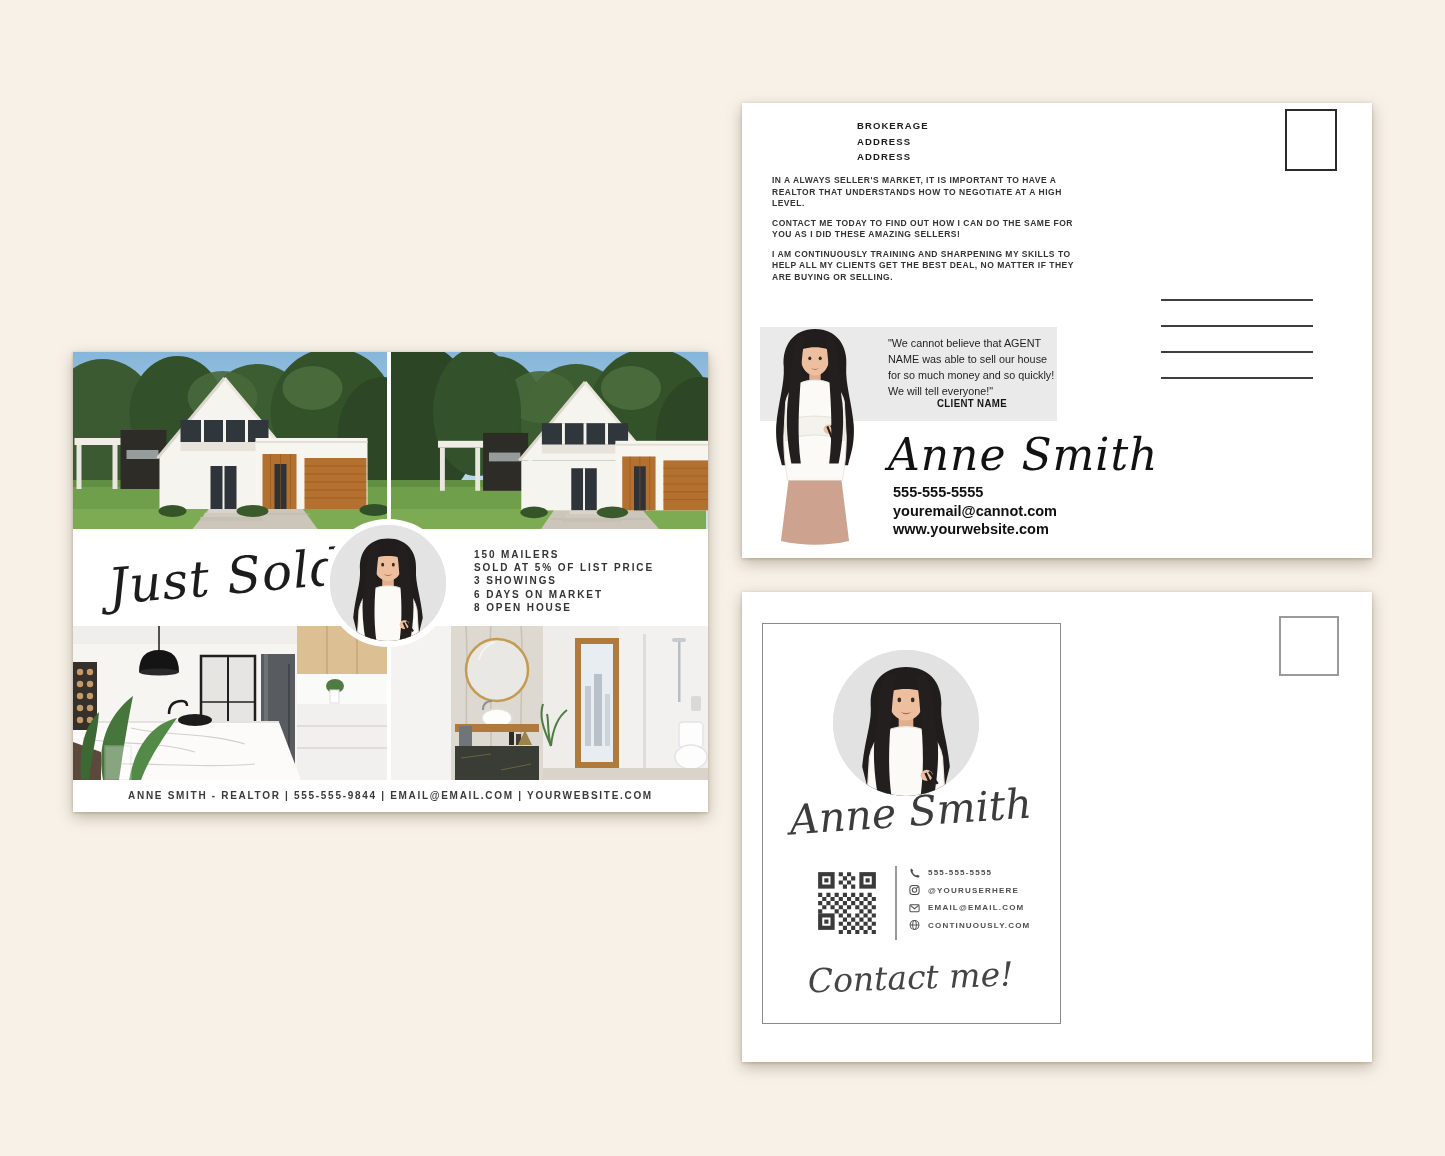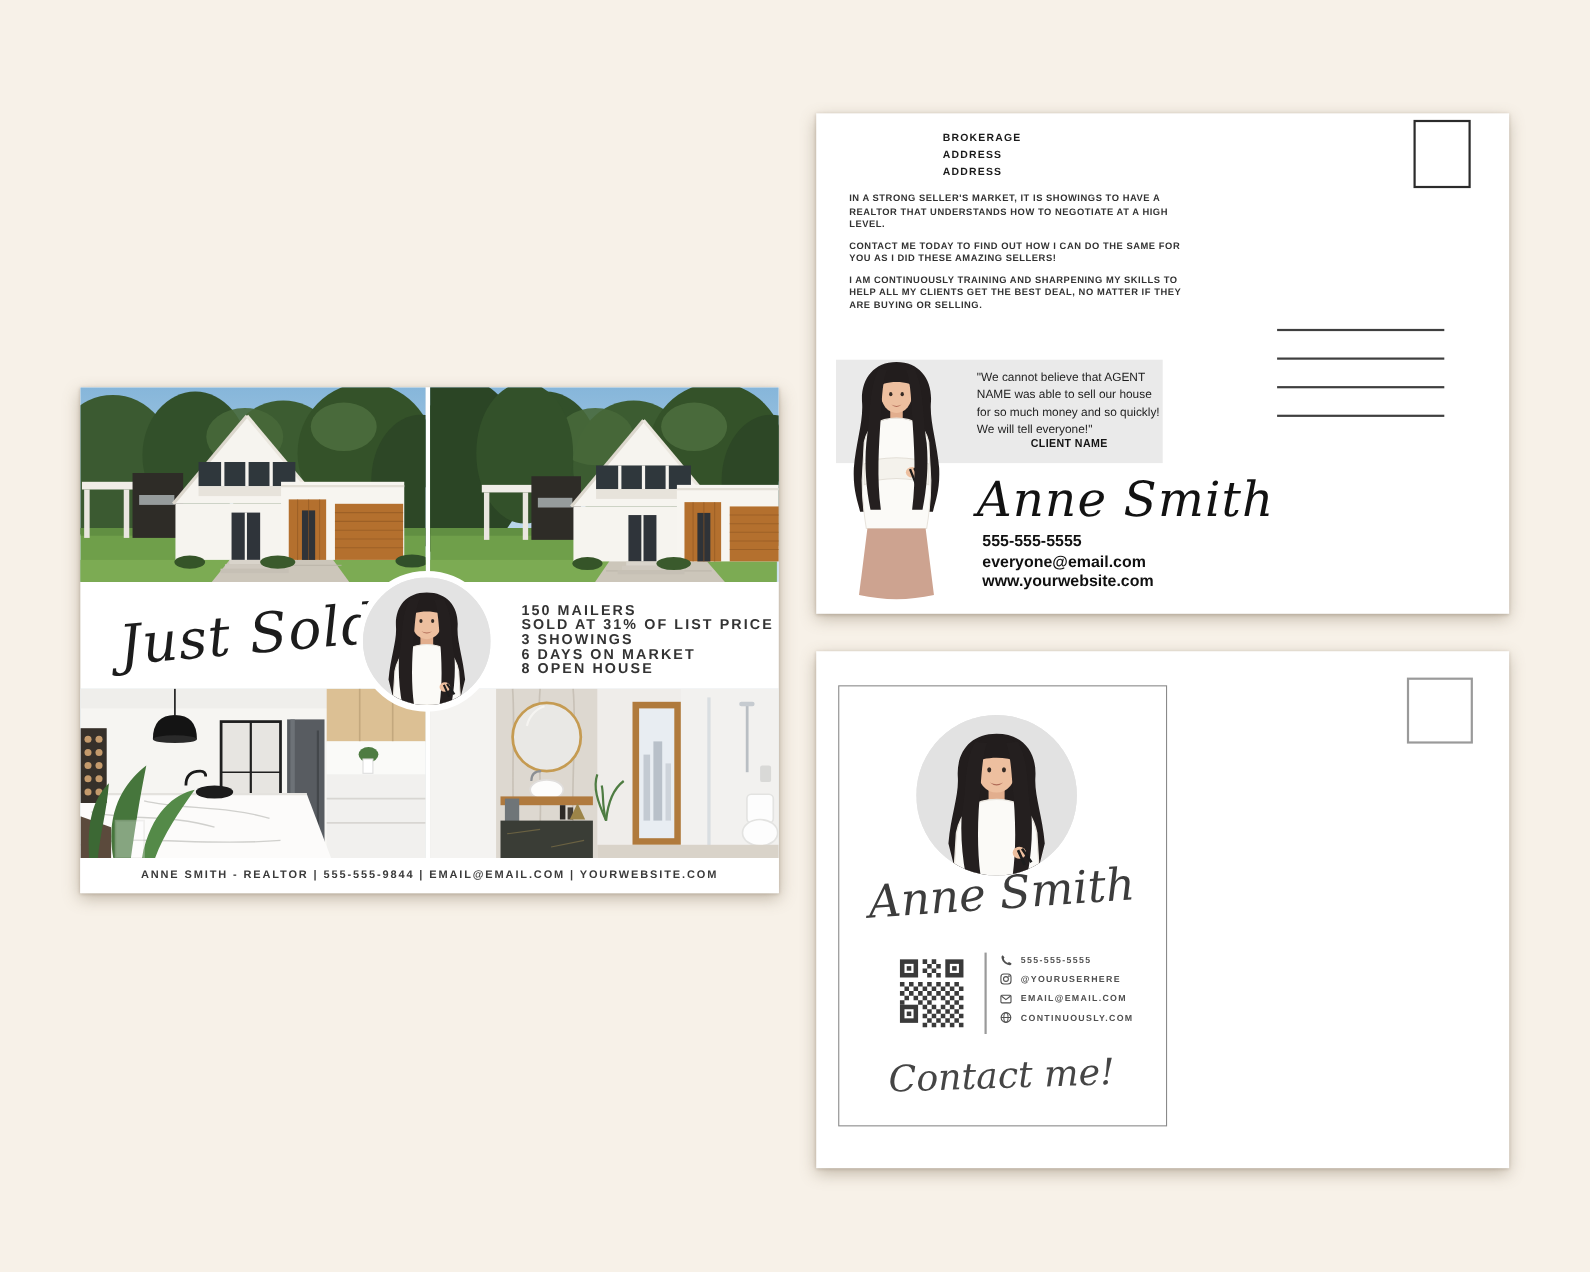--- a/index.html
+++ b/index.html
@@ -22,21 +22,21 @@
   .ph-tr{left:318px;top:0;width:317px;height:177px;}
   .ph-bl{left:0;top:274px;width:314px;height:154px;}
   .ph-br{left:318px;top:274px;width:317px;height:154px;}
   .script{font-family:"DejaVu Serif",serif;font-style:italic;}
   .justsold{
     position:absolute;left:30px;top:196px;width:245px;text-align:center;
     font-size:50px;color:#1c1c1c;transform:rotate(-5deg);letter-spacing:1px;z-index:2;
   }
   .front-stats{position:absolute;left:401px;top:196px;z-index:2;}
   .front-stats div{
-    font-size:13px;font-weight:700;letter-spacing:1.9px;line-height:13.2px;color:#333;
+    font-size:10px;font-weight:700;letter-spacing:1.9px;line-height:13.2px;color:#333;
   }
   .agent-circle{
     position:absolute;left:251px;top:167px;width:116px;height:116px;
     border:6px solid #fff;border-radius:50%;background:#e3e3e3;overflow:hidden;z-index:3;
   }
   .agent-circle svg{display:block;width:100%;height:100%;}
   .front-footer{
     position:absolute;left:0;top:428px;width:635px;height:32px;line-height:32px;
     text-align:center;font-size:10px;font-weight:700;letter-spacing:1.7px;color:#3a3a3a;background:#fff;
   }
@@ -224,21 +224,21 @@
         <g transform="translate(96,30) scale(.98)">
             <use href="#house-core"></use>
           </g>
       </svg>
     </div>
 
     <div class="justsold script">Just Sold</div>
 
     <div class="front-stats">
       <div>150 MAILERS</div>
-      <div>SOLD AT 31% OF LIST PRICE</div>
+      <div>SOLD AT 5% OF LIST PRICE</div>
       <div>3 SHOWINGS</div>
       <div>6 DAYS ON MARKET</div>
       <div>8 OPEN HOUSE</div>
     </div>
 
     <div class="agent-circle">
       <svg viewBox="0 0 120 120">
         <rect width="120" height="120" fill="#e3e3e3"></rect>
         <use href="#agent-bust"></use>
       </svg>
@@ -334,21 +334,21 @@
 
   <div class="card card-back">
     <div class="brokerage">
       <div>BROKERAGE</div>
       <div>ADDRESS</div>
       <div>ADDRESS</div>
     </div>
     <div class="stamp-b"></div>
 
     <div class="body-copy">
-      <p>IN A STRONG SELLER'S MARKET, IT IS SHOWINGS TO HAVE A REALTOR THAT UNDERSTANDS HOW TO NEGOTIATE AT A HIGH LEVEL.</p>
+      <p>IN A ALWAYS SELLER'S MARKET, IT IS IMPORTANT TO HAVE A REALTOR THAT UNDERSTANDS HOW TO NEGOTIATE AT A HIGH LEVEL.</p>
       <p>CONTACT ME TODAY TO FIND OUT HOW I CAN DO THE SAME FOR YOU AS I DID THESE AMAZING SELLERS!</p>
       <p>I AM CONTINUOUSLY TRAINING AND SHARPENING MY SKILLS TO HELP ALL MY CLIENTS GET THE BEST DEAL, NO MATTER IF THEY ARE BUYING OR SELLING.</p>
     </div>
 
     <div class="addr-line al1"></div>
     <div class="addr-line al2"></div>
     <div class="addr-line al3"></div>
     <div class="addr-line al4"></div>
 
     <div class="quote-box">
@@ -358,21 +358,21 @@
 
     <div class="agent-full">
       <svg viewBox="0 0 150 260" preserveAspectRatio="xMidYMax meet">
         <use href="#agent-standing"></use>
       </svg>
     </div>
 
     <div class="back-name script">Anne Smith</div>
     <div class="back-contact">
       <div>555-555-5555</div>
-      <div>everyone@email.com</div>
+      <div>youremail@cannot.com</div>
       <div>www.yourwebsite.com</div>
     </div>
   </div>
 
   <div class="card card-contact">
     <div class="inner-box"></div>
     <div class="stamp-c"></div>
 
     <div class="circle-c">
       <svg viewBox="0 0 120 120">

